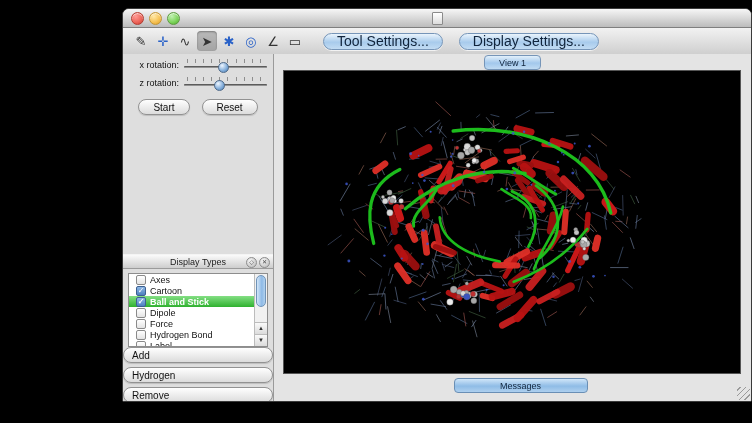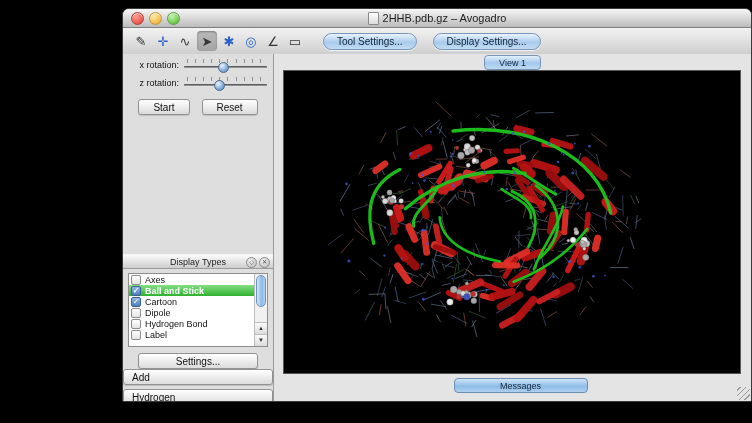--- a/index.html
+++ b/index.html
@@ -21,21 +21,21 @@
   .doc-icon{width:9px;height:11px;background:linear-gradient(#fff,#dcdcdc);border:1px solid #8a8a8a;border-radius:1px;}
   
   .toolbar{height:26px;background:linear-gradient(#f2f2f2,#cfcfcf);
            border-bottom:1px solid #8a8a8a;display:flex;align-items:center;padding:0 8px;}
   .tool-icon{width:20px;height:20px;margin-right:2px;display:flex;align-items:center;justify-content:center;
              font-size:13px;border-radius:4px;color:#333;}
   .tool-icon.blue{color:#2a62c8;}
   .tool-icon.pressed{background:rgba(0,0,0,.22);box-shadow:inset 0 1px 2px rgba(0,0,0,.35);}
   .aqua-btn{height:17px;padding:0 13px;border-radius:9px;
             background:linear-gradient(#eaf4fc,#a8cbec 55%,#c2dcf3);
-            border:1px solid #7695b8;font-size:10px;color:#10243c;
+            border:1px solid #7695b8;font-size:14px;color:#10243c;
             display:inline-flex;align-items:center;box-shadow:0 1px 0 rgba(255,255,255,.7);}
   .tb-space{width:16px;}
   
   .content{position:absolute;top:45px;left:0;right:0;bottom:0;display:flex;}
   .dock{width:150px;background:#dedede;border-right:1px solid #9a9a9a;position:relative;flex:none;}
   .main{flex:1;position:relative;background:#e4e4e4;}
   
   .panel-titlebar{height:13px;margin-top:2px;background:linear-gradient(#fbfbfb,#cdcdcd);
                   border-top:1px solid #f4f4f4;border-bottom:1px solid #9b9b9b;
                   display:flex;align-items:center;justify-content:center;position:relative;}
@@ -47,29 +47,29 @@
   .slider-row{display:flex;align-items:center;height:15px;padding:0 6px;margin-top:3px;}
   .slider-label{width:50px;text-align:right;font-size:9px;color:#111;padding-right:5px;flex:none;}
   .slider{flex:1;position:relative;height:14px;}
   .ticks{position:absolute;left:3px;right:3px;top:1px;height:4px;
          background:repeating-linear-gradient(90deg,#8e8e8e 0 1px,transparent 1px 10.5%);}
   .track{position:absolute;left:0;right:0;top:8px;height:2px;background:#9a9a9a;border-radius:1px;
          box-shadow:inset 0 1px 1px rgba(0,0,0,.45);}
   .handle{position:absolute;top:4px;width:9px;height:9px;margin-left:-4px;border-radius:50%;
           background:radial-gradient(circle at 35% 30%,#eef6ff,#7fabd9 60%,#4d7cb0);border:1px solid #4f6a8a;}
   .start-reset{display:flex;justify-content:center;gap:12px;margin-top:9px;}
-  .mac-btn{height:16px;padding:0 14px;border-radius:3px;background:linear-gradient(#ffffff,#dcdcdc);
+  .mac-btn{height:16px;padding:0 14px;border-radius:8px;background:linear-gradient(#ffffff,#dcdcdc);
            border:1px solid #929292;font-size:10px;color:#111;display:inline-flex;align-items:center;
            box-shadow:0 1px 1px rgba(0,0,0,.15);}
   
   .display-panel{position:absolute;left:0;right:0;top:198px;}
   .dt-list{margin:4px 5px 0 5px;height:72px;background:#fff;border:1px solid #8d8d8d;
            position:relative;overflow:hidden;}
   .dt-rows{position:absolute;left:0;top:0;right:12px;}
-  .dt-row{height:11px;display:flex;align-items:center;font-size:9px;color:#111;padding-left:2px;}
+  .dt-row{height:11px;display:flex;align-items:center;font-size:9px;color:#111;padding-left:7px;}
   .dt-row.selected{background:linear-gradient(#84df84,#2fb12f);color:#fff;font-weight:bold;}
   .cb{width:8px;height:8px;border:1px solid #8a8a8a;background:linear-gradient(#fff,#e4e4e4);
       border-radius:2px;margin-right:4px;flex:none;font-size:8px;line-height:8px;text-align:center;color:#fff;}
   .cb.checked{background:linear-gradient(#8db8e6,#4d7fc0);border-color:#3c5f90;}
   .cb.checked::after{content:"✓";}
   .dt-scroll{position:absolute;right:0;top:0;bottom:0;width:12px;background:#f1f1f1;border-left:1px solid #bcbcbc;}
   .dt-thumb{position:absolute;left:1px;right:1px;top:1px;height:30px;border-radius:5px;
             background:linear-gradient(90deg,#d3e6f8,#8db9e6 60%,#b3d2ef);border:1px solid #6f93b8;}
   .dt-arrows{position:absolute;left:0;right:0;bottom:0;}
   .dt-arrow{height:11px;border-top:1px solid #bcbcbc;font-size:6px;color:#333;text-align:center;line-height:11px;
@@ -98,21 +98,20 @@
 <div class="window">
 
   <div class="titlebar">
     <div class="traffic">
       <div class="light red"></div>
       <div class="light yellow"></div>
       <div class="light green"></div>
     </div>
     <div class="win-title">
       <span class="doc-icon"></span>
-      <span>2HHB.pdb.gz – Avogadro</span>
     </div>
   </div>
 
   <div class="toolbar">
     <div class="tool-icon">✎</div>
     <div class="tool-icon blue">✛</div>
     <div class="tool-icon">∿</div>
     <div class="tool-icon pressed">➤</div>
     <div class="tool-icon blue">✱</div>
     <div class="tool-icon blue">◎</div>
@@ -159,53 +158,54 @@
             <span class="panel-circle">✕</span>
           </span>
         </div>
 
         <div class="dt-list">
           <div class="dt-rows">
             <div class="dt-row">
               <span class="cb"></span>
               <span>Axes</span>
             </div>
+            <div class="dt-row">
+              <span class="cb checked"></span>
+              <span>Cartoon</span>
+            </div>
             <div class="dt-row selected">
               <span class="cb checked"></span>
               <span>Ball and Stick</span>
             </div>
             <div class="dt-row">
-              <span class="cb checked"></span>
-              <span>Cartoon</span>
+              <span class="cb"></span>
+              <span>Dipole</span>
             </div>
             <div class="dt-row">
               <span class="cb"></span>
-              <span>Dipole</span>
+              <span>Force</span>
             </div>
             <div class="dt-row">
               <span class="cb"></span>
               <span>Hydrogen Bond</span>
             </div>
             <div class="dt-row">
               <span class="cb"></span>
               <span>Label</span>
             </div>
           </div>
           <div class="dt-scroll">
             <div class="dt-thumb"></div>
             <div class="dt-arrows">
               <div class="dt-arrow">▲</div>
               <div class="dt-arrow">▼</div>
             </div>
           </div>
         </div>
 
-        <div class="dt-settings">
-          <button class="mac-btn">Settings...</button>
-        </div>
         <div class="dt-actions">
           <button class="mac-btn">Add</button>
           <button class="mac-btn">Hydrogen</button>
           <button class="mac-btn">Remove</button>
         </div>
       </div>
     </div>
 
     <div class="main">
       <div class="view-tab-wrap">

